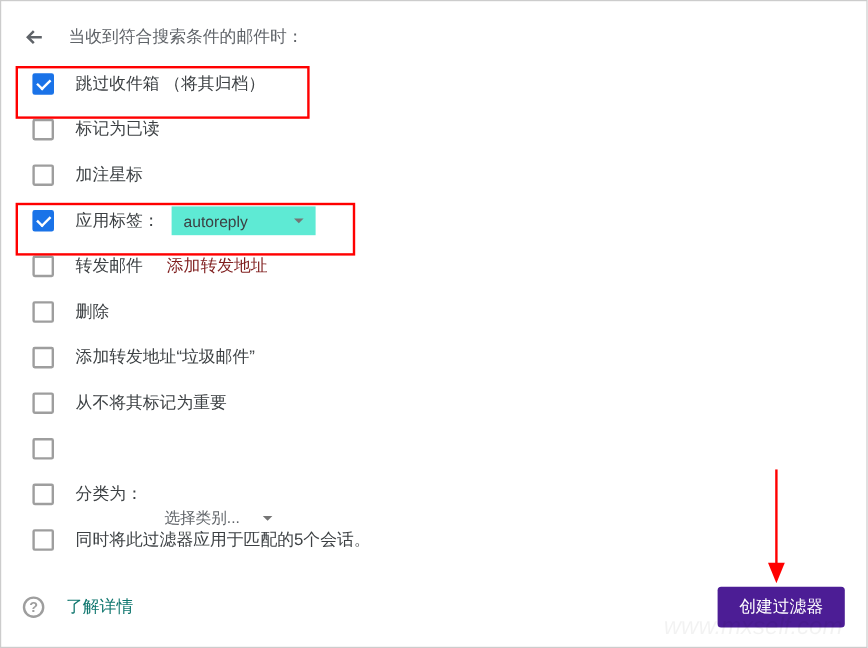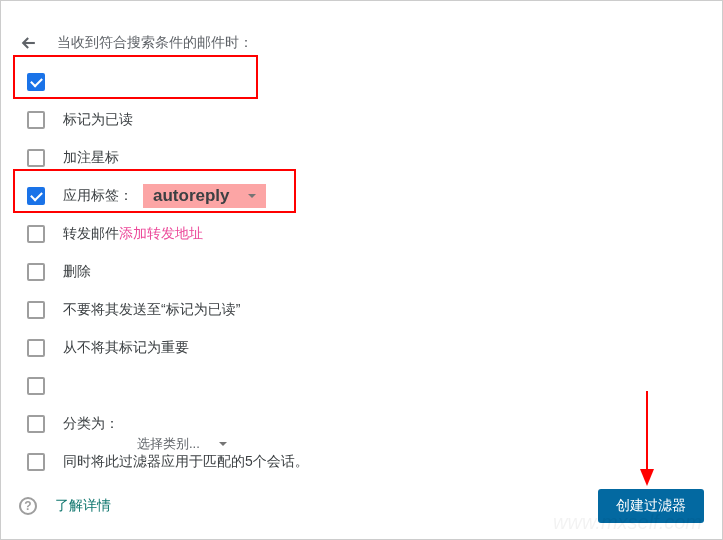--- a/index.html
+++ b/index.html
@@ -18,21 +18,21 @@
       border: 1px solid #ccc;
     }
     .container {
       padding: 12px 18px;
     }
     .header-row {
       display: flex;
       align-items: center;
       gap: 18px;
       margin-bottom: 10px;
-      margin-top: 20px;
+      margin-top: 8px;
     }
     .back-arrow {
       width: 20px;
       height: 20px;
       cursor: pointer;
       color: #5f6368;
       display: flex;
       align-items: center;
       justify-content: center;
     }
@@ -68,37 +68,36 @@
       height: 9px;
       border: solid white;
       border-width: 0 2.5px 2.5px 0;
       transform: rotate(45deg) translate(-1px, -1px);
     }
     .option-label {
       font-size: 14px;
       color: #3c4043;
     }
     .link {
-      color: #ec4899;
-      cursor: pointer;
-      margin-left: 0;
+      color: #7f1d1d;
+      cursor: pointer;
+      margin-left: 20px;
     }
     .dropdown {
       display: inline-flex;
       align-items: center;
-      background: #fca5a5;
+      background: #5eead4;
       padding: 4px 10px 4px 10px;
       margin-left: 10px;
-      font-size: 17px;
+      font-size: 13px;
       color: #3c4043;
       cursor: pointer;
       min-width: 120px;
       height: 24px;
       justify-content: space-between;
-      font-weight: bold;
     }
     .dropdown-plain {
       display: inline-flex;
       align-items: center;
       padding: 4px 10px;
       margin-left: 8px;
       font-size: 13px;
       color: #5f6368;
       cursor: pointer;
       min-width: 110px;
@@ -151,21 +150,21 @@
       border: 2px solid #9e9e9e;
       border-radius: 50%;
       display: flex;
       align-items: center;
       justify-content: center;
       font-size: 12px;
       color: #9e9e9e;
       font-weight: bold;
     }
     .primary-btn {
-      background: #0369a1;
+      background: #4c1d95;
       color: #fff;
       border: none;
       padding: 8px 18px;
       font-size: 14px;
       border-radius: 3px;
       cursor: pointer;
     }
     .annotation-arrow {
       position: absolute;
       right: 60px;
@@ -196,20 +195,21 @@
         <path d="M19 12H5"></path>
         <path d="M11 18l-6-6 6-6"></path>
       </svg>
     </div>
     <div class="header-text">当收到符合搜索条件的邮件时：</div>
   </div>
 
   <div class="options-wrap" id="options-container">
       <div class="option-row">
         <div class="checkbox checked"></div>
+        <span class="option-label">跳过收件箱 （将其归档）</span>
       </div>
       <div class="option-row">
         <div class="checkbox"></div>
         <span class="option-label">标记为已读</span>
       </div>
       <div class="option-row">
         <div class="checkbox"></div>
         <span class="option-label">加注星标</span>
       </div>
       <div class="option-row">
@@ -224,21 +224,21 @@
         <div class="checkbox"></div>
         <span class="option-label">转发邮件</span>
         <span class="link">添加转发地址</span>
       </div>
       <div class="option-row">
         <div class="checkbox"></div>
         <span class="option-label">删除</span>
       </div>
       <div class="option-row">
         <div class="checkbox"></div>
-        <span class="option-label">不要将其发送至“标记为已读”</span>
+        <span class="option-label">添加转发地址“垃圾邮件”</span>
       </div>
       <div class="option-row">
         <div class="checkbox"></div>
         <span class="option-label">从不将其标记为重要</span>
       </div>
       <div class="option-row">
         <div class="checkbox"></div>
       </div>
       <div class="option-row">
         <div class="checkbox"></div>

